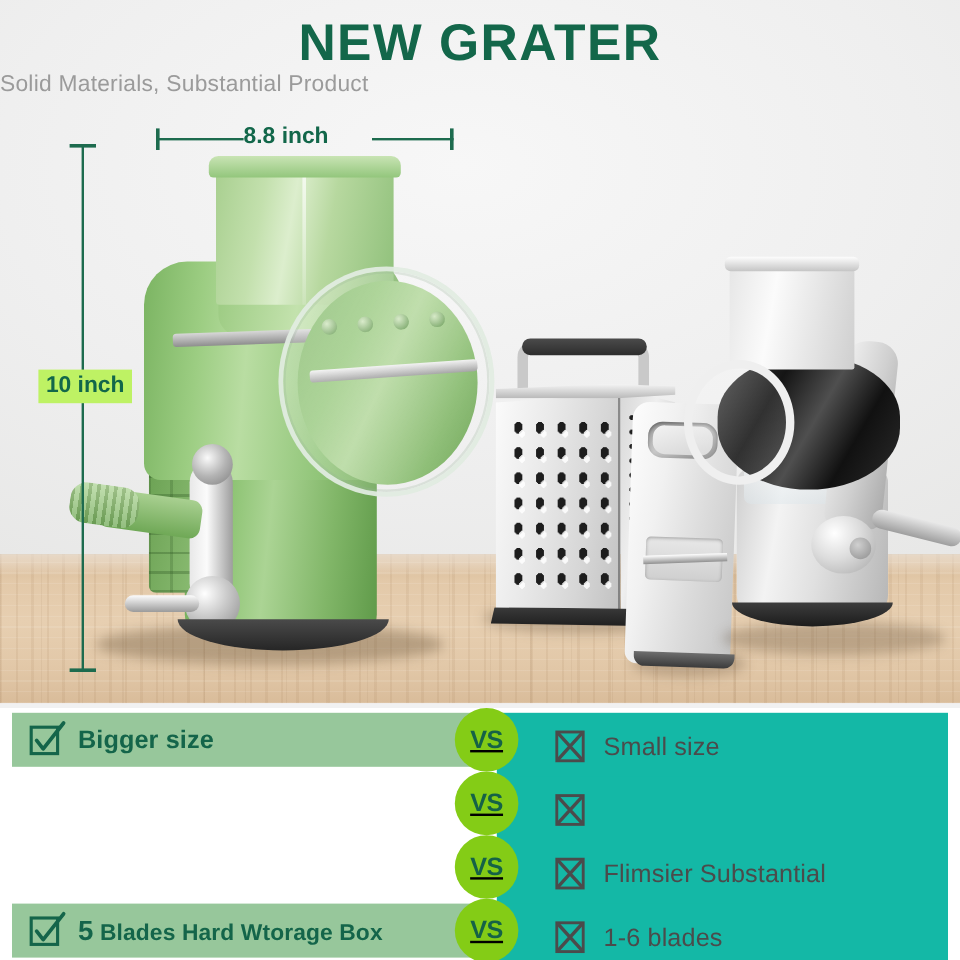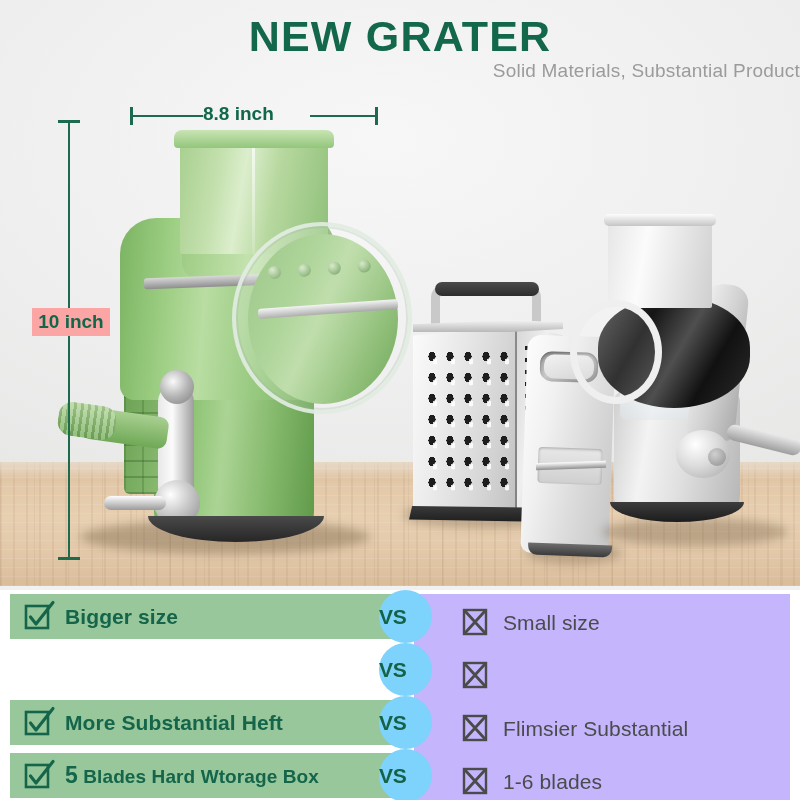--- a/index.html
+++ b/index.html
@@ -35,32 +35,32 @@
     position:absolute; left:0; top:462px; width:800px; height:18px;
     background:linear-gradient(180deg, rgba(255,255,255,.55), rgba(255,255,255,0));
   }
 
   
   .title {
     position:absolute; left:0; top:12px; width:800px; text-align:center;
     font-size:43px; font-weight:bold; letter-spacing:1.2px; color:#13674a;
   }
   .subtitle {
-    position:absolute; left:0; top:60px; width:800px; text-align:right;
+    position:absolute; left:0; top:60px; width:800px; text-align:left;
     font-size:19px; color:#9b9b9b; letter-spacing:.2px;
   }
 
   
   .dim-line { position:absolute; background:#1d6b4e; }
   .dim-v { left:68px; top:120px; width:2px; height:440px; }
   .dim-v-cap-t { left:58px; top:120px; width:22px; height:3px; }
   .dim-v-cap-b { left:58px; top:557px; width:22px; height:3px; }
   .dim-label-v {
     position:absolute; left:32px; top:308px; width:78px; text-align:center;
-    font-size:19px; font-weight:bold; color:#12674a; background:#fca5a5; padding:3px 0;
+    font-size:19px; font-weight:bold; color:#12674a; background:#bef264; padding:3px 0;
   }
   .dim-h-l { left:131px; top:115px; width:72px; height:2px; }
   .dim-h-r { left:310px; top:115px; width:68px; height:2px; }
   .dim-h-cap-l { left:130px; top:107px; width:3px; height:18px; }
   .dim-h-cap-r { left:375px; top:107px; width:3px; height:18px; }
   .dim-label-h {
     position:absolute; left:203px; top:103px; width:108px; text-align:left;
     font-size:19px; font-weight:bold; color:#12674a;
   }
 
@@ -313,34 +313,35 @@
 
   
   .rows { position:absolute; left:0; top:590px; width:800px; height:210px; background:#ffffff; }
   .row { position:absolute; left:0; width:800px; height:45px; }
   .row .pro {
     position:absolute; left:10px; top:0; width:398px; height:45px;
     background:#97c79b; display:flex; align-items:center; padding-left:16px; gap:13px;
   }
   .row .con {
     position:absolute; left:414px; top:0; width:376px; height:58px;
-    background:#c4b5fd; display:flex; align-items:center; padding-left:50px; gap:13px;
+    background:#14b8a6; display:flex; align-items:center; padding-left:50px; gap:13px;
   }
   .pro-text { font-size:21px; font-weight:bold; color:#14654a; white-space:nowrap; letter-spacing:.1px; }
   .pro-text.small { font-size:19px; }
   .pro-text .big5 { font-size:23px; }
   .con-text { font-size:21px; color:#4b4b4b; white-space:nowrap; letter-spacing:.1px; }
 
   .ico { width:26px; height:26px; flex:0 0 26px; position:relative; }
   .ico svg { position:absolute; left:-4px; top:-5px; overflow:visible; }
 
   .vs-badge {
     position:absolute; left:379px; top:-4px; width:53px; height:53px; border-radius:50%;
-    background:#7dd3fc; display:flex; align-items:center; 
+    background:#84cc16; display:flex; align-items:center; justify-content:center;
     z-index:5;
+    text-decoration:underline;
   }
   .vs-badge span { font-size:21px; font-weight:bold; color:#156247; letter-spacing:-.3px; }
 </style>
 </head>
 <body>
 
 <div id="stage">
 
   <div class="scene">
     <div class="wall"></div>
@@ -462,29 +463,20 @@
             <path d="M5 6 L25 28 M25 6 L5 28" stroke="#4b4b4b" stroke-width="2.8" stroke-linecap="round"></path>
           </svg>
         </span>
       </div>
       <div class="vs-badge">
         <span>VS</span>
       </div>
     </div>
 
     <div class="row" style="top:110px">
-      <div class="pro">
-        <span class="ico">
-          <svg width="34" height="34" viewBox="0 0 34 34" fill="none">
-            <rect x="4" y="7" width="22" height="22" stroke="#14654a" stroke-width="2.6"></rect>
-            <path d="M8.5 18 L14 25 L31 3.5" stroke="#14654a" stroke-width="3.1" fill="none" stroke-linecap="round" stroke-linejoin="round"></path>
-          </svg>
-        </span>
-        <span class="pro-text">More Substantial Heft</span>
-      </div>
       <div class="con">
         <span class="ico">
           <svg width="34" height="34" viewBox="0 0 34 34" fill="none">
             <rect x="4" y="5" width="22" height="24" stroke="#4b4b4b" stroke-width="2.4"></rect>
             <path d="M5 6 L25 28 M25 6 L5 28" stroke="#4b4b4b" stroke-width="2.8" stroke-linecap="round"></path>
           </svg>
         </span>
         <span class="con-text">Flimsier Substantial</span>
       </div>
       <div class="vs-badge">

